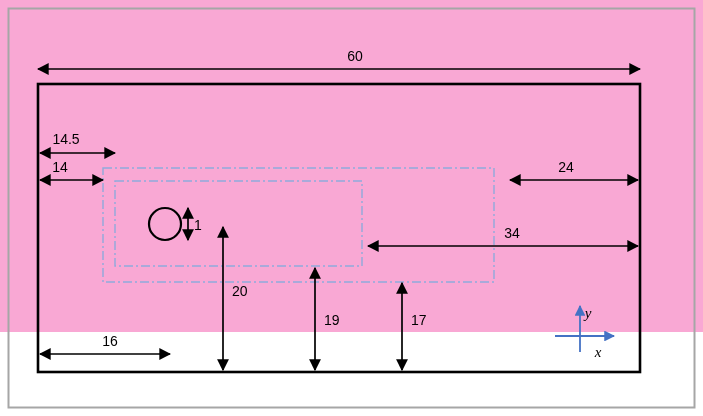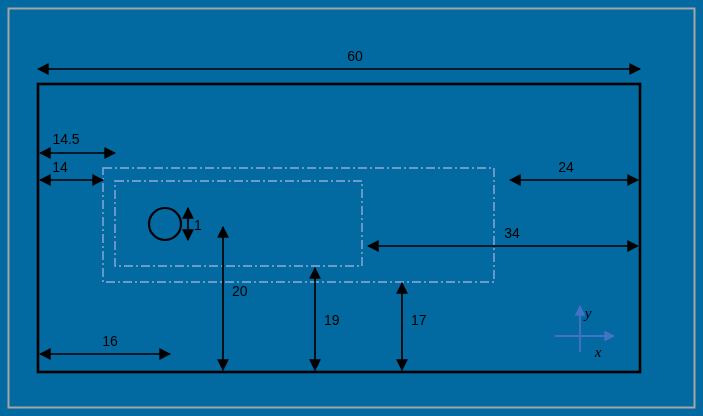--- a/index.html
+++ b/index.html
@@ -9,22 +9,22 @@
   }
   body {
     width: 703px;
     height: 416px;
     font-family: "Liberation Sans", sans-serif;
     overflow: hidden;
   }
   #canvas-wrap {
     position: relative;
     width: 703px;
-    height: 416px;
-    background: #0369a1;
+    height: 332px;
+    background: #f9a8d4;
   }
   #drawing-svg {
     position: absolute;
     left: 0;
     top: 0;
     display: block;
   }
   .dim-text {
     font-family: "Liberation Sans", sans-serif;
     font-size: 14px;

